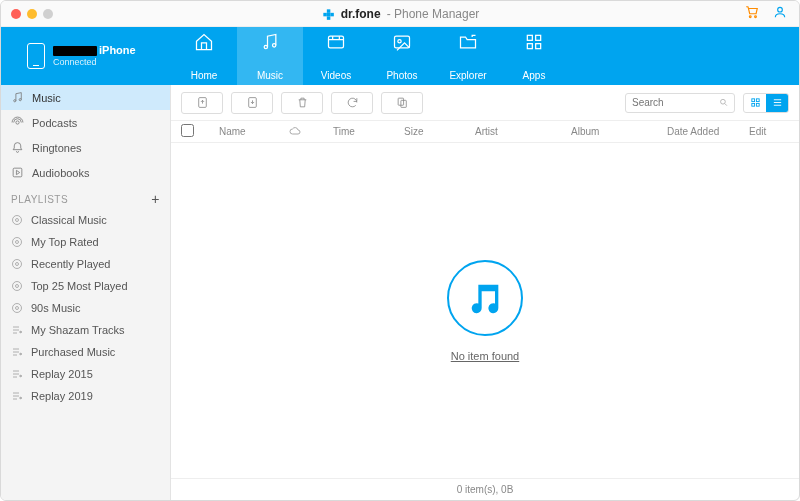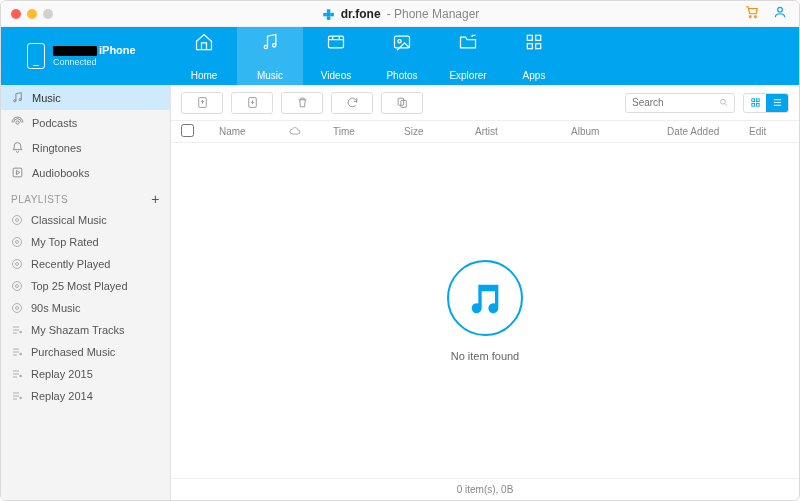--- a/index.html
+++ b/index.html
@@ -49,21 +49,21 @@
   .search input{ border:none; outline:none; width:100%; font-size:10px; background:transparent;}
   .viewgrp{ display:flex; border:1px solid #ddd; border-radius:3px; overflow:hidden; height:20px;}
   .viewgrp .v{ width:22px; display:flex; align-items:center; justify-content:center; cursor:pointer;}
   .viewgrp .v.active{ background:#00a4ef;}
   .viewgrp .v svg{width:11px;height:11px;}
   
   .thead{ height:22px; display:flex; align-items:center; font-size:10px; color:#888; border-bottom:1px solid #eee; padding:0 10px; gap:16px;}
   .thead .chk{ width:22px;} .thead input{ margin:0;}
   .col-name{flex:2;} .col-cloud{width:28px;} .col-time{width:55px;} .col-size{width:55px;} .col-artist{width:80px;} .col-album{width:80px;} .col-date{width:66px;} .col-edit{width:40px;}
   
-  .content{ flex:1; display:flex; flex-direction:column; align-items:center; justify-content:center; gap:14px; color:#666; font-size:11px;}
+  .content{ flex:1; display:flex; flex-direction:column; align-items:center; justify-content:center; gap:14px; color:#666; font-size:11px;text-decoration:underline;}
   .music-circle{ width:76px; height:76px; border:2px solid #00a4ef; border-radius:50%; display:flex; align-items:center; justify-content:center;}
   .music-circle svg{ width:40px; height:40px; fill:#00a4ef;}
   
   .statusbar{ height:22px; border-top:1px solid #eee; display:flex; align-items:center; justify-content:center; font-size:10px; color:#888;}
 </style>
 </head>
 <body>
 
 <div class="titlebar">
   <div class="traffic">
@@ -246,21 +246,21 @@
           <path d="M4 6h12M4 12h12M4 18h8"></path>
           <path d="M18 14l4 2-4 2z"></path>
         </svg>
         <span>Replay 2015</span>
       </div>
     <div class="pl-item">
         <svg viewBox="0 0 24 24">
           <path d="M4 6h12M4 12h12M4 18h8"></path>
           <path d="M18 14l4 2-4 2z"></path>
         </svg>
-        <span>Replay 2014</span>
+        <span>Replay 2019</span>
       </div>
   </div>
 
   <div class="main">
     <div class="toolbar">
       <div class="tbtn">
           <svg viewBox="0 0 24 24">
             <rect x="5" y="3" width="14" height="18" rx="2"></rect>
             <path d="M12 8v6m-3-3l3-3 3 3"></path>
           </svg>

